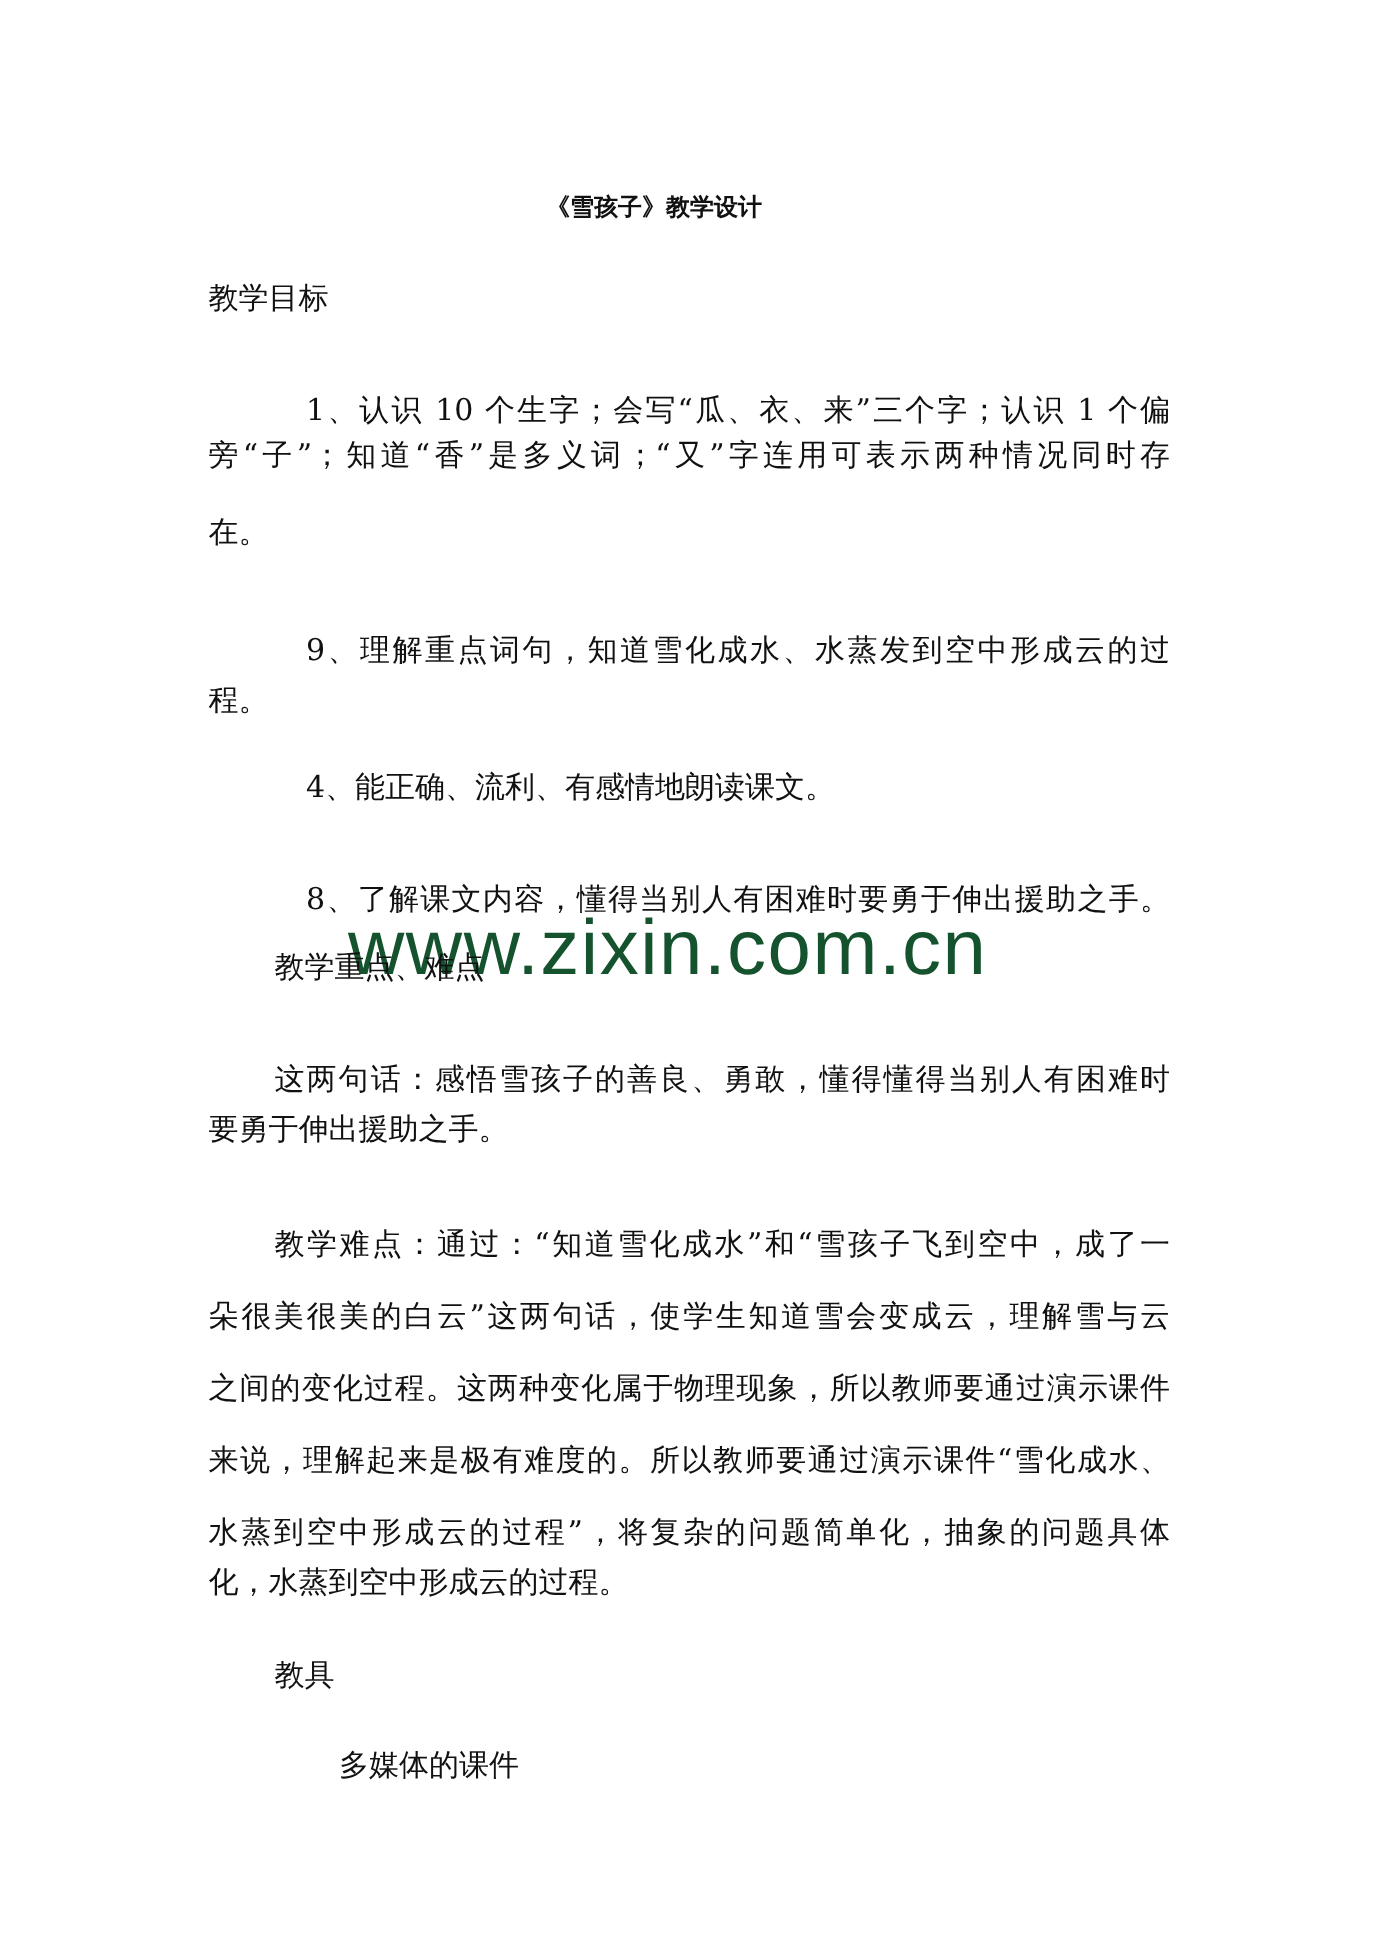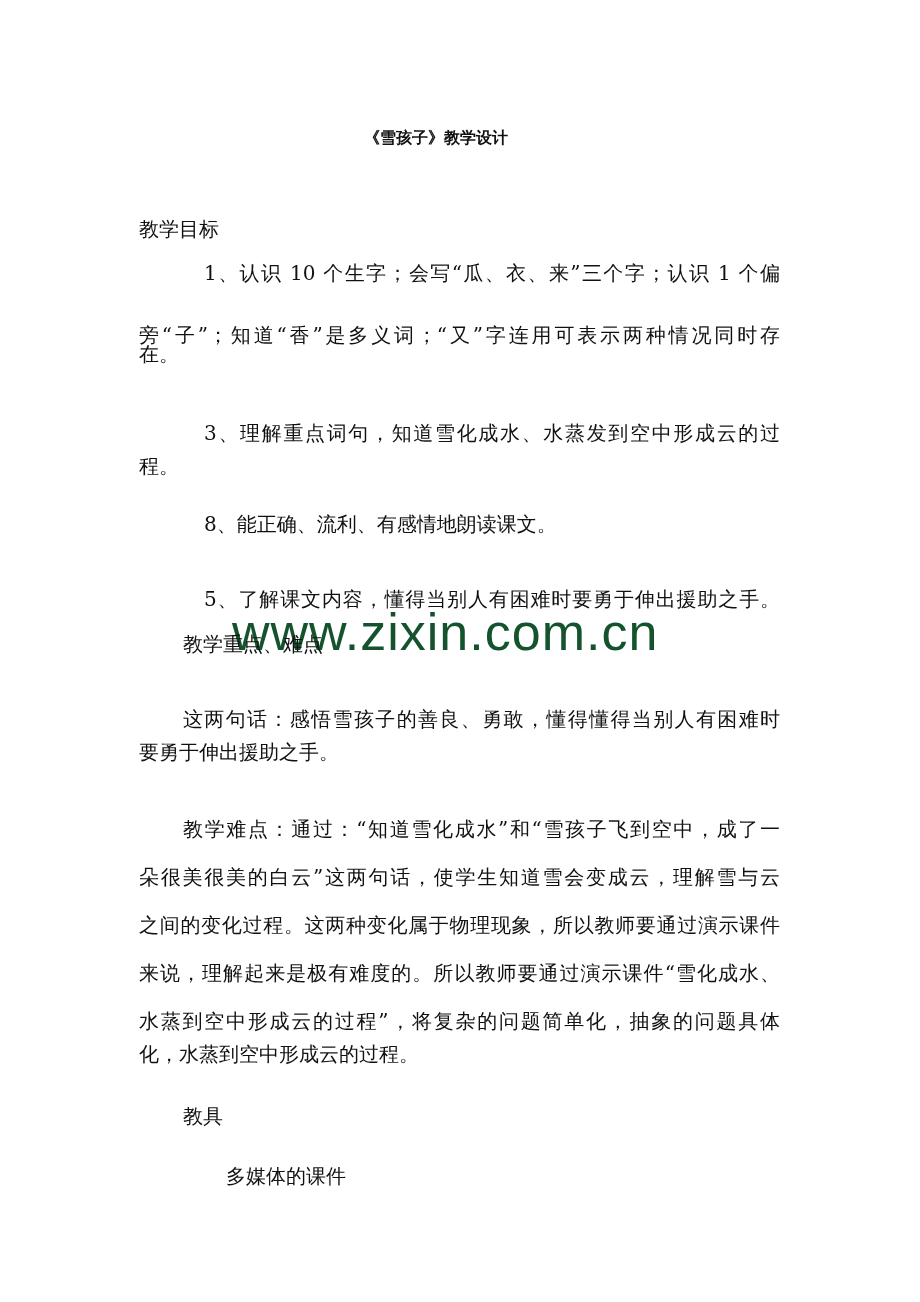--- a/index.html
+++ b/index.html
@@ -11,36 +11,36 @@
                color:#14532d; font-family:"Liberation Sans", sans-serif; letter-spacing:1px; }
   .just { width:640px; text-align-last:justify; text-align:justify;margin-top:15px; }
 </style>
 </head>
 <body>
 
 <div class="watermark">www.zixin.com.cn</div>
 
 <div class="line title" style="left:364px;top:126px;">《雪孩子》教学设计</div>
 
-<div class="line" style="left:139px;top:186px;margin-top:31px;">教学目标</div>
+<div class="line" style="left:139px;top:186px;">教学目标</div>
 
 <div>
   <div class="line just" style="left:204px;top:246px;width:576px;">1、认识 10 个生字；会写“瓜、衣、来”三个字；认识 1 个偏</div>
-  <div class="line just" style="left:139px;top:308px;width:641px;">旁“子”；知道“香”是多义词；“又”字连用可表示两种情况同时存</div>
+  <div class="line just" style="left:139px;top:276px;width:641px;">旁“子”；知道“香”是多义词；“又”字连用可表示两种情况同时存</div>
   <div class="line" style="left:139px;top:342px;">在。</div>
 </div>
 
 <div>
-  <div class="line just" style="left:204px;top:406px;width:576px;">3、理解重点词句，知道雪化成水、水蒸发到空中形成云的过</div>
+  <div class="line just" style="left:204px;top:406px;width:576px;">9、理解重点词句，知道雪化成水、水蒸发到空中形成云的过</div>
   <div class="line" style="left:139px;top:454px;">程。</div>
 </div>
 
-<div class="line" style="left:204px;top:512px;">8、能正确、流利、有感情地朗读课文。</div>
+<div class="line" style="left:204px;top:512px;">4、能正确、流利、有感情地朗读课文。</div>
 
-<div class="line just" style="left:204px;top:572px;width:576px;">5、了解课文内容，懂得当别人有困难时要勇于伸出援助之手。</div>
+<div class="line just" style="left:204px;top:572px;width:576px;">8、了解课文内容，懂得当别人有困难时要勇于伸出援助之手。</div>
 
 <div class="line" style="left:183px;top:632px;">教学重点、难点</div>
 
 <div>
   <div class="line just" style="left:183px;top:692px;width:597px;">这两句话：感悟雪孩子的善良、勇敢，懂得懂得当别人有困难时</div>
   <div class="line" style="left:139px;top:740px;">要勇于伸出援助之手。</div>
 </div>
 
 <div>
   <div class="line just" style="left:183px;top:802px;width:597px;">教学难点：通过：“知道雪化成水”和“雪孩子飞到空中，成了一</div>

